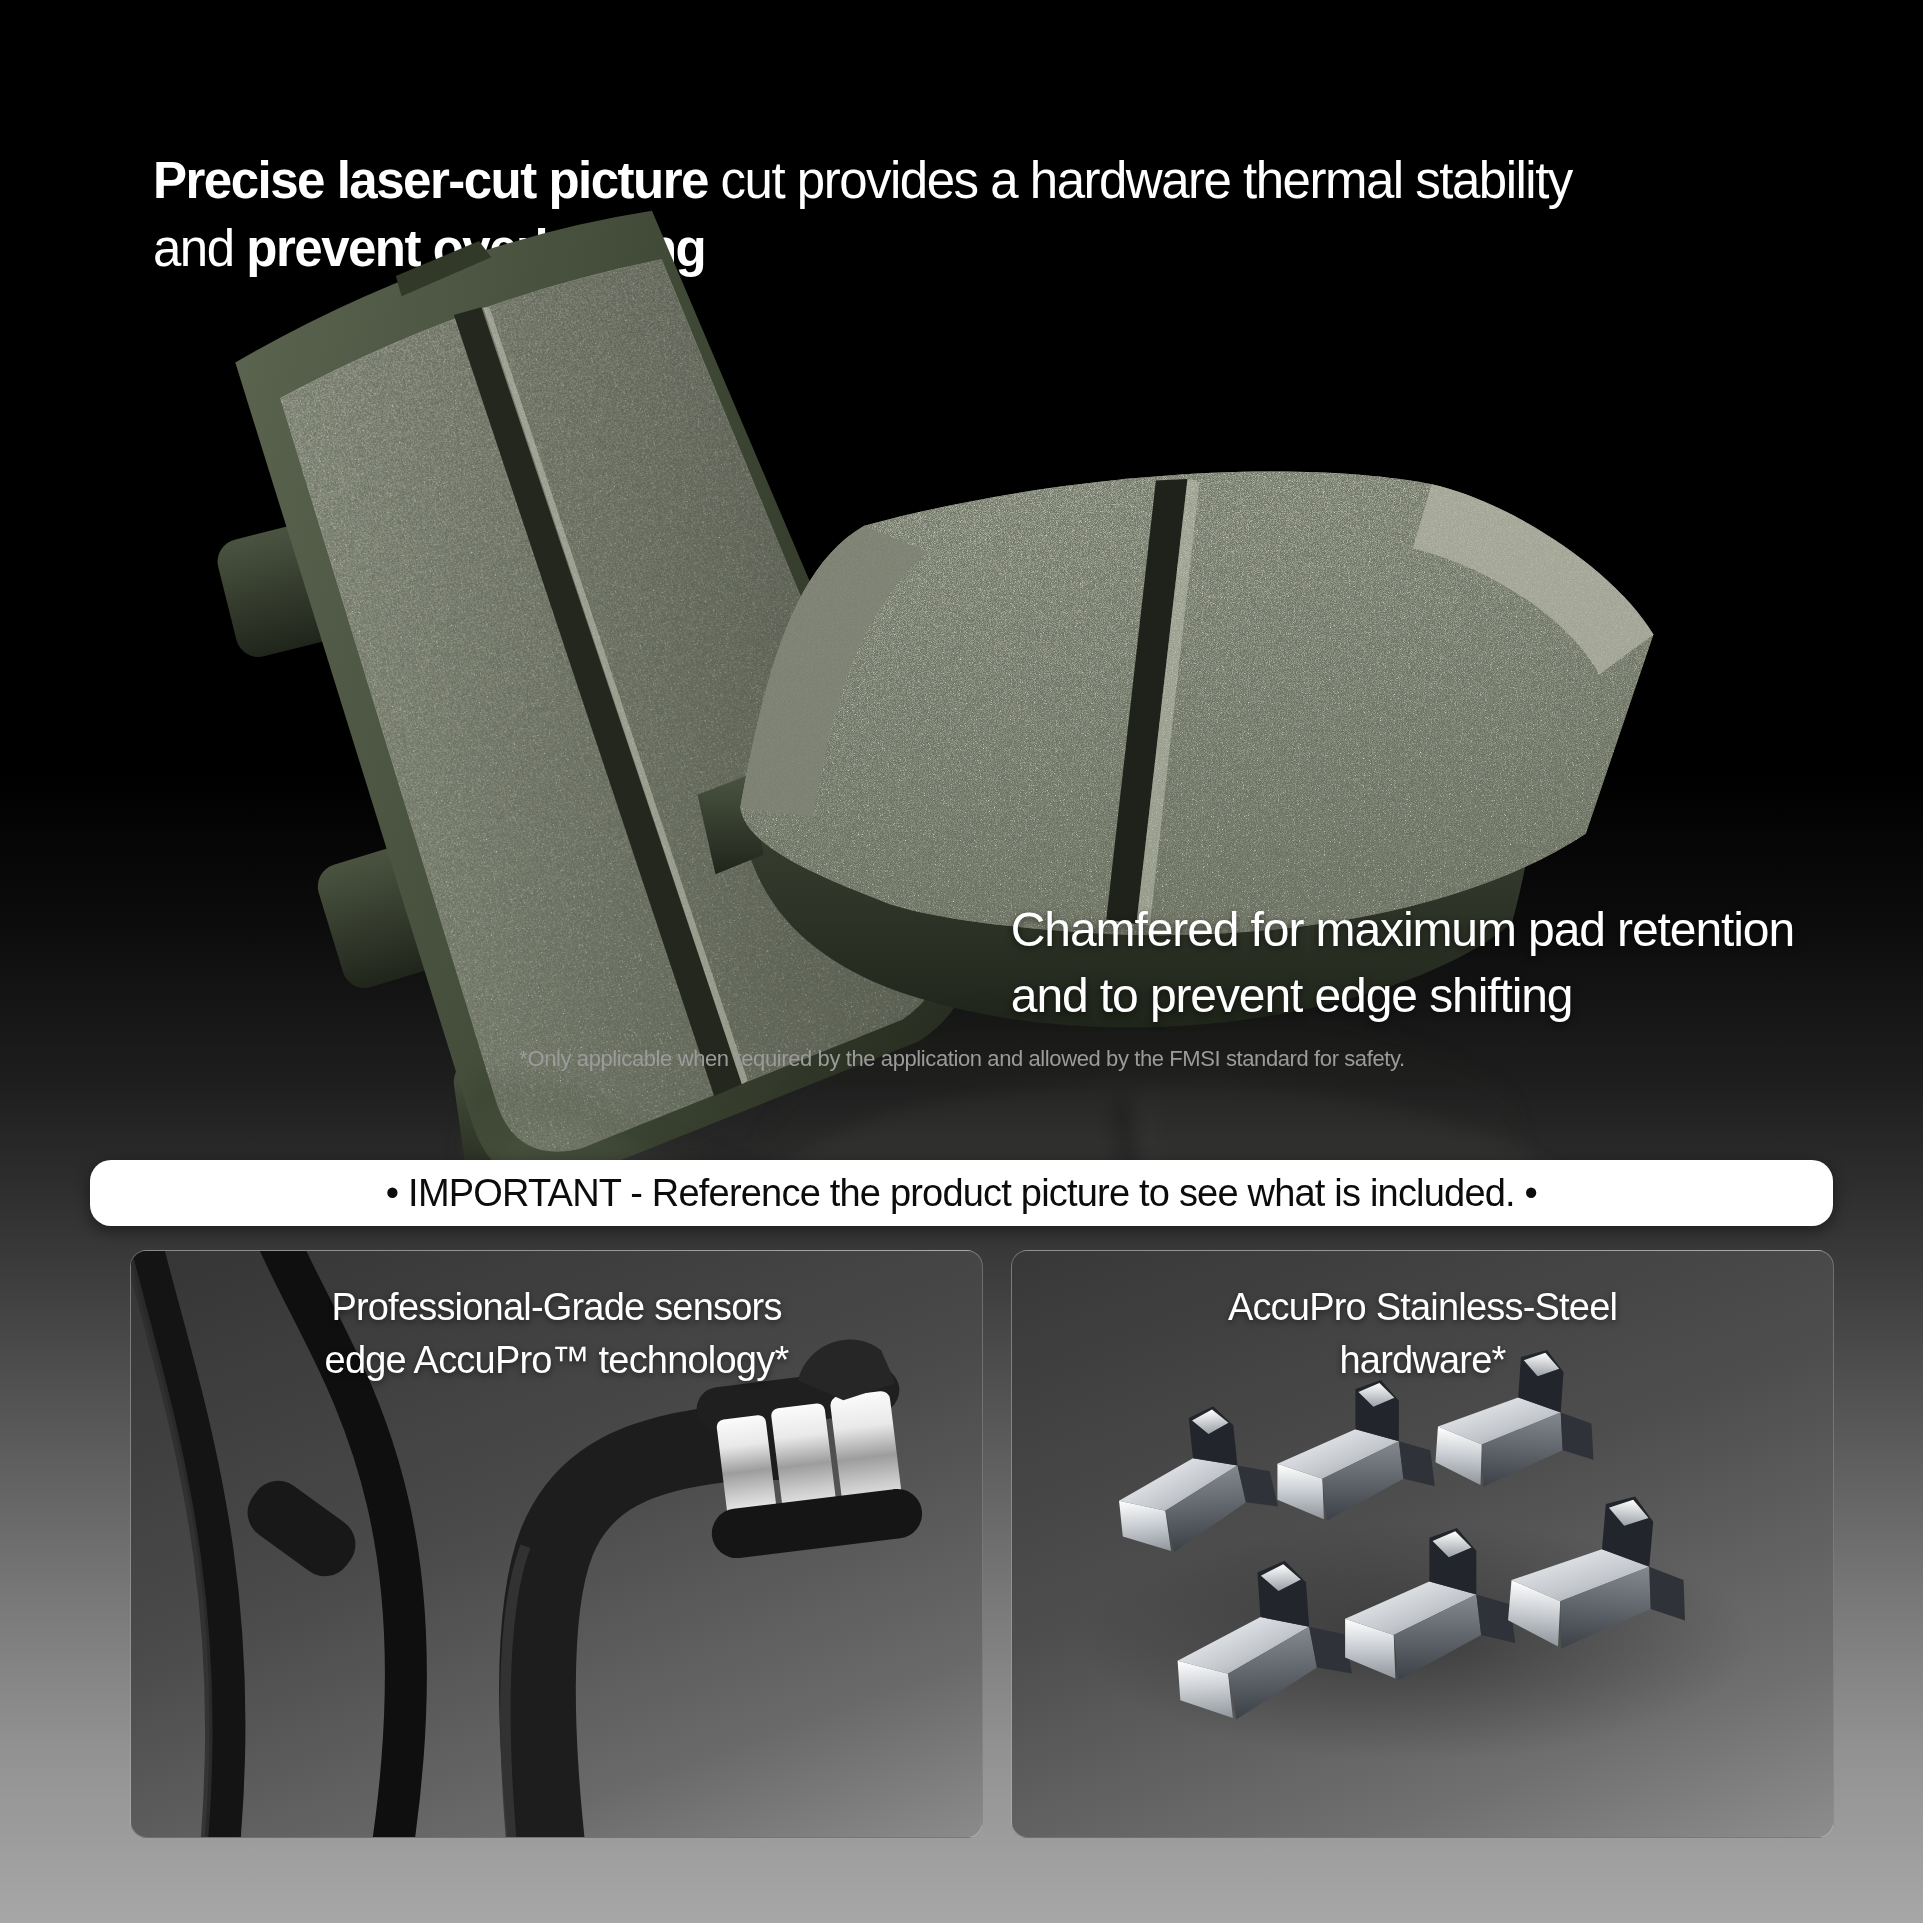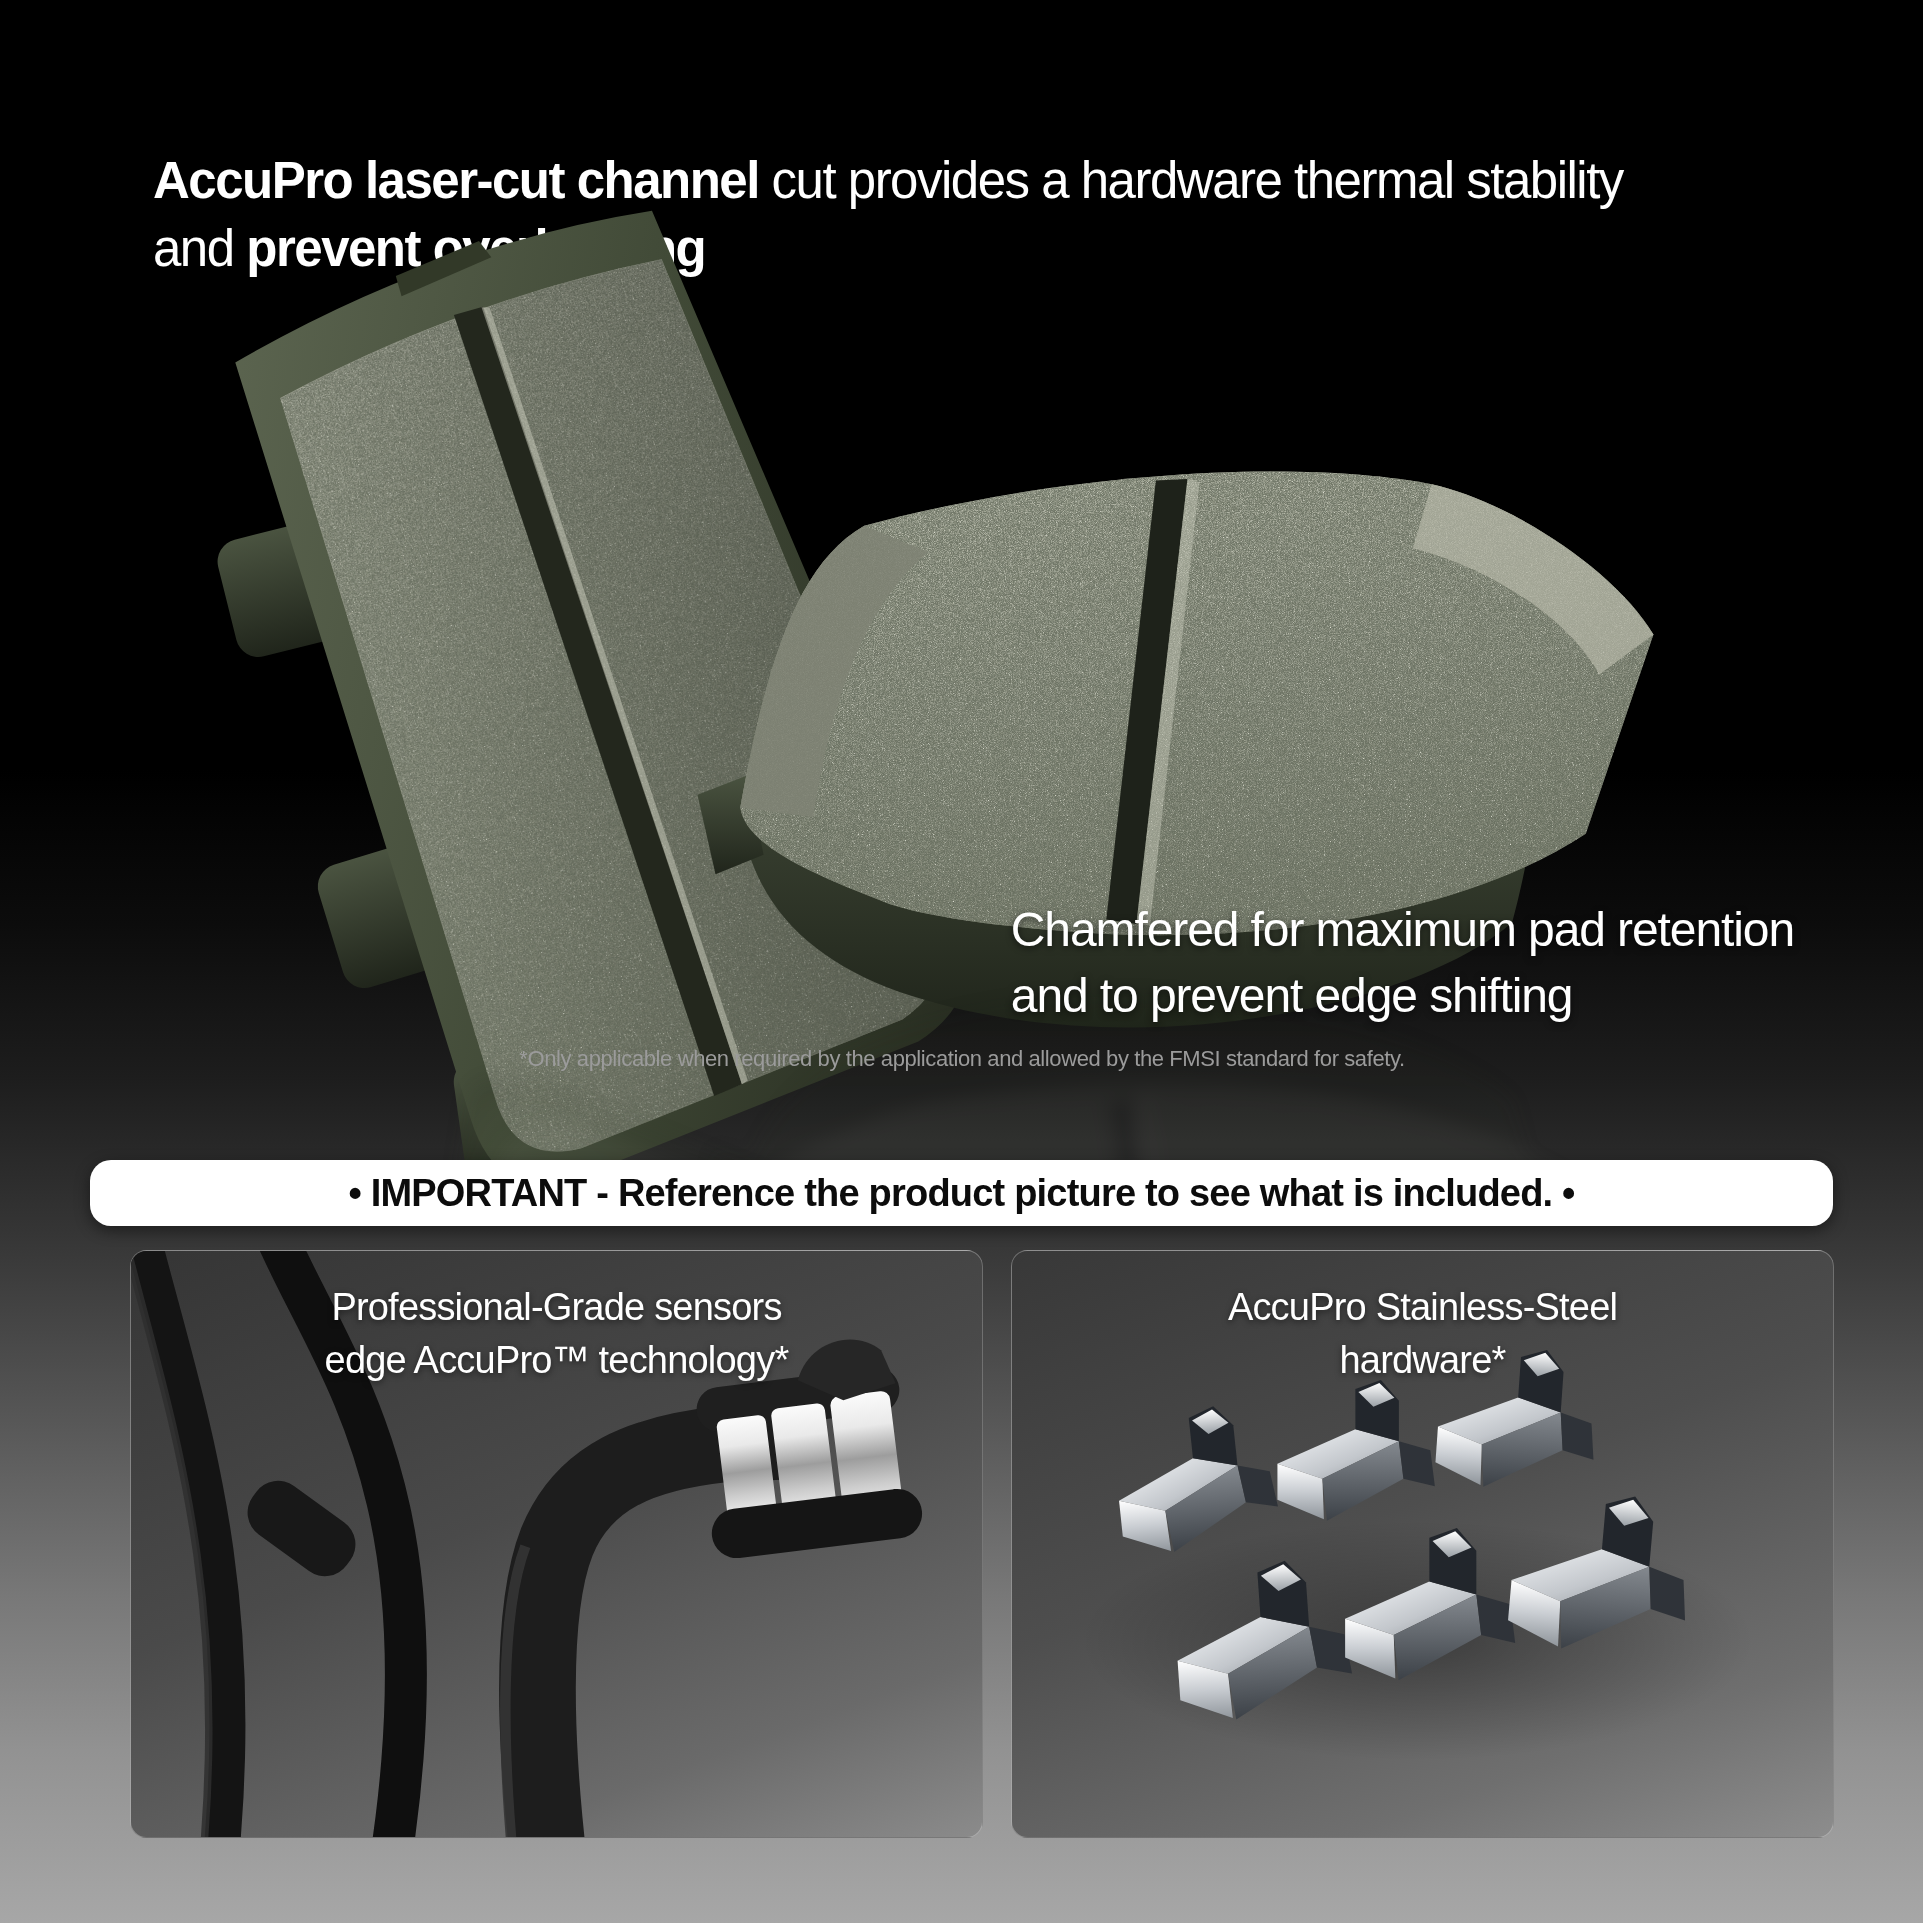--- a/index.html
+++ b/index.html
@@ -10,36 +10,36 @@
     letter-spacing:-1.5px;font-weight:400;text-shadow:0 2.3px 7.5px rgba(0,0,0,.6);white-space:nowrap;}
   .headline b{font-weight:700;}
   .pads-svg{position:absolute;left:0;top:210px;width:1924px;height:992px;}
   .chamfer{position:absolute;right:130px;top:897px;color:#fff;font-size:48px;line-height:66px;
     letter-spacing:-1.1px;text-shadow:0 2.3px 7.5px rgba(0,0,0,.6);white-space:nowrap;}
   .chamfer b{font-weight:400;}
   .disclaimer{position:absolute;left:0;top:1046px;width:1924px;text-align:center;color:#9b9b9b;
     font-size:22px;letter-spacing:-0.4px;}
   .banner{position:absolute;left:90px;top:1160px;width:1743px;height:66px;background:#fff;
     border-radius:21px;box-shadow:0 4.5px 15px rgba(0,0,0,.45);display:flex;align-items:center;justify-content:center;}
-  .banner span{color:#0c0c0c;font-size:38px;font-weight:700;letter-spacing:-0.8px;white-space:nowrap;}
+  .banner span{color:#0c0c0c;font-size:38px;font-weight:400;letter-spacing:-0.8px;white-space:nowrap;}
   .card{position:absolute;top:1250px;height:588px;border-radius:16.5px;overflow:hidden;
     border:1.5px solid rgba(255,255,255,.28);box-sizing:border-box;}
   .card-left{left:90px;width:853px;background:linear-gradient(160deg,#353535 0%,#4a4a4a 45%,#6a6a6a 80%,#8b8b8b 100%);margin-left:40px;}
   .card-right{left:1011px;width:823px;background:linear-gradient(160deg,#383838 0%,#4e4e4e 45%,#6f6f6f 80%,#8d8d8d 100%);}
   .card-art{position:absolute;left:0;top:0;width:100%;height:100%;}
   .card-title{position:absolute;left:0;top:30px;width:100%;text-align:center;color:#fff;
     font-size:38px;line-height:53px;letter-spacing:-0.8px;text-shadow:0 2.3px 6px rgba(0,0,0,.55);}
 </style>
 </head>
 <body>
 
 <div id="canvas">
 
   <div class="headline">
-    <div><b>AccuPro laser-cut channel</b><span> cut provides a hardware thermal stability</span></div>
+    <div><b>Precise laser-cut picture</b><span> cut provides a hardware thermal stability</span></div>
     <div><span>and </span><b>prevent overheating</b></div>
   </div>
 
   <svg class="pads-svg" viewBox="0 0 2560 1320" aria-hidden="true">
     <defs>
       <linearGradient id="oliveG" x1="0" y1="0" x2="1" y2="1">
         <stop offset="0" stop-color="#5d6651"></stop>
           <stop offset="0.5" stop-color="#414a37"></stop>
           <stop offset="1" stop-color="#272c20"></stop>
       </linearGradient>

